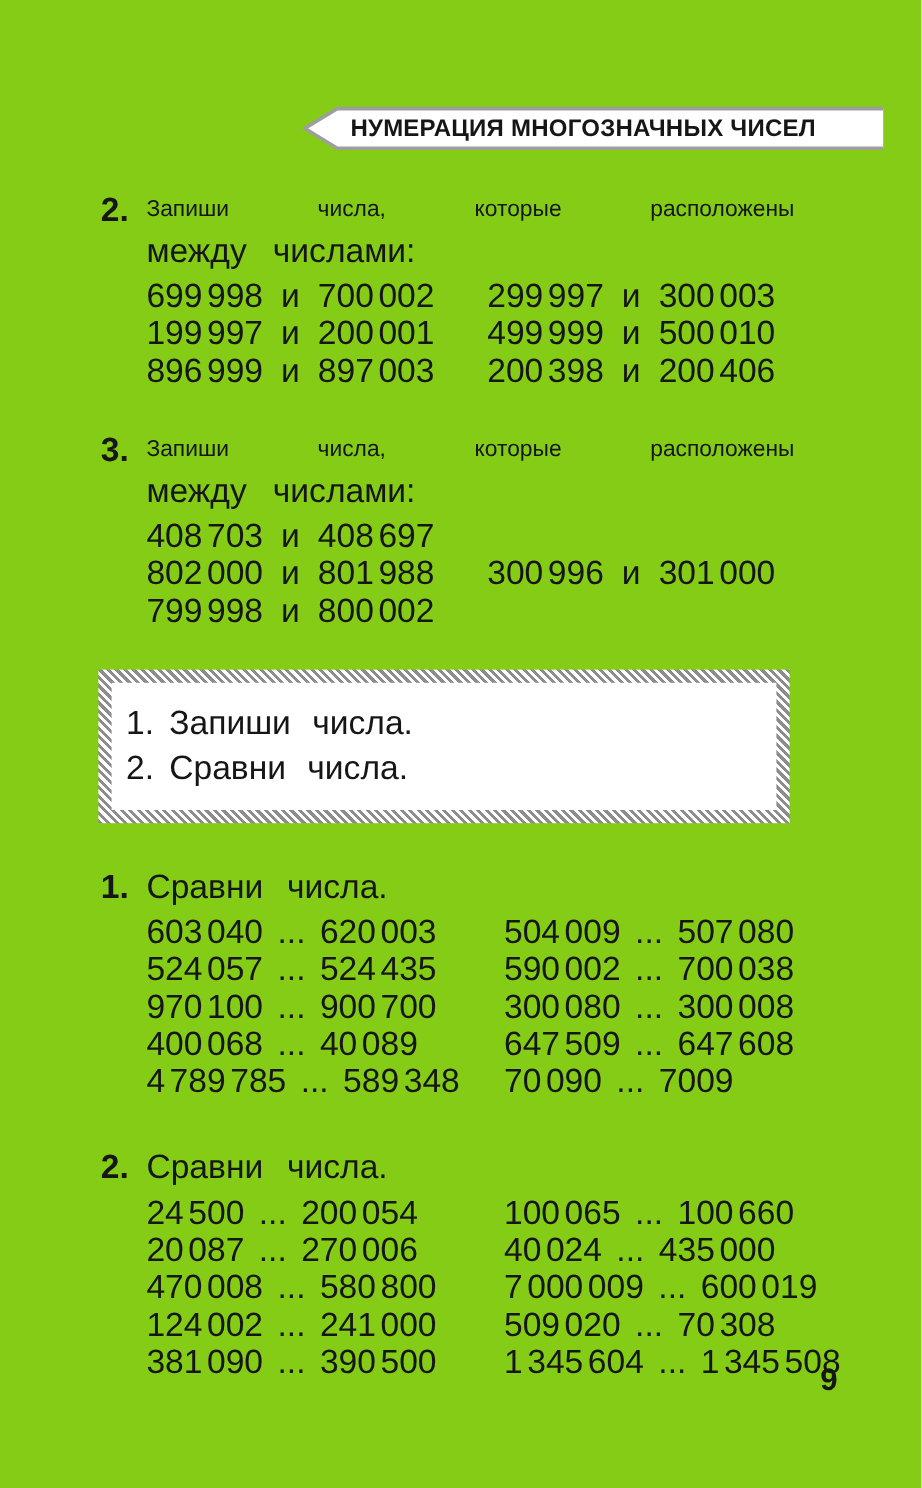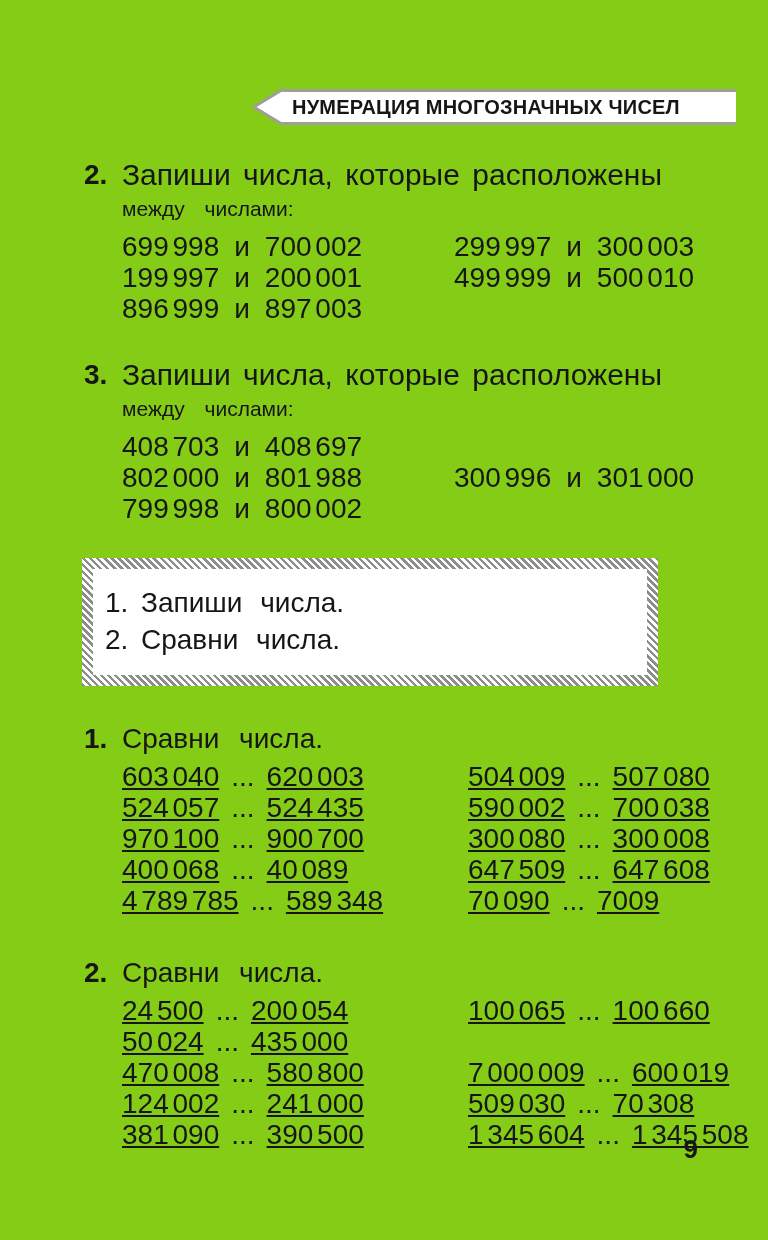--- a/index.html
+++ b/index.html
@@ -16,27 +16,27 @@
     font-weight:bold; font-size:20px; letter-spacing:0.2px; white-space:nowrap;
   }
   
   .task { display:grid; grid-template-columns:38px 1fr; }
   .sec-ex2 { margin-top:32px; }
   .sec-ex3 { margin-top:34px; }
   .sec-cmp1 { margin-top:36px; }
   .sec-cmp2 { margin-top:40px; }
   .task-label { font-weight:bold; font-size:28px; line-height:34px; grid-column:1; }
   .task-body { grid-column:2; }
-  .prompt-just { font-size:30px; line-height:34px; text-align:justify; text-align-last:justify; width:540px; }
-  .prompt-rest { font-size:21px; line-height:34px; word-spacing:14px; }
+  .prompt-just { font-size:19px; line-height:34px; text-align:justify; text-align-last:justify; width:540px; }
+  .prompt-rest { font-size:28px; line-height:34px; word-spacing:14px; }
   .prompt-inline { font-size:28px; line-height:34px; word-spacing:12px; }
   .rows { grid-column:2; margin-top:5px; }
-  .num-row { display:grid; font-size:28px; line-height:31px; white-space:nowrap;gap:48px; }
+  .num-row { display:grid; font-size:28px; line-height:31px; white-space:nowrap; }
   .t-and .num-row { grid-template-columns:284px 1fr; }
-  .t-cmp .num-row { grid-template-columns:298px 1fr;text-decoration:underline; }
+  .t-cmp .num-row { grid-template-columns:298px 1fr; }
   .num { word-spacing:-4px; }
   .sep { display:inline-block; }
   .t-and .sep { margin:0 15px; }
   .t-cmp .sep { margin:0 12px; }
   
   .callout {
     margin-top:34px; margin-left:-2px; width:576px; box-sizing:border-box; padding:11px;
     background:repeating-linear-gradient(45deg,#8d8d8d 0 2.5px,#ffffff 2.5px 5px);
   }
   .callout-inner { background:#ffffff; padding:15px 10px 17px 12px; }
@@ -71,20 +71,21 @@
           <span class="pair"><span class="num">299 997</span><span class="sep">и</span><span class="num">300 003</span></span>
         </div>
 
         <div class="num-row">
           <span class="pair"><span class="num">199 997</span><span class="sep">и</span><span class="num">200 001</span></span>
           <span class="pair"><span class="num">499 999</span><span class="sep">и</span><span class="num">500 010</span></span>
         </div>
 
         <div class="num-row">
           <span class="pair"><span class="num">896 999</span><span class="sep">и</span><span class="num">897 003</span></span>
+          <span class="pair"><span class="num">200 398</span><span class="sep">и</span><span class="num">200 406</span></span>
         </div>
       </div>
   </section>
 
   <section class="task t-and sec-ex3">
     <div class="task-label">3.</div>
     <div class="task-body">
       <div class="prompt-just">Запиши числа, которые расположены</div>
       <div class="prompt-rest">между числами:</div>
     </div>
@@ -160,31 +161,32 @@
       <div class="prompt-inline">Сравни числа.</div>
     </div>
     <div class="rows">
 
         <div class="num-row">
           <span class="pair"><span class="num">24 500</span><span class="sep">...</span><span class="num">200 054</span></span>
           <span class="pair"><span class="num">100 065</span><span class="sep">...</span><span class="num">100 660</span></span>
         </div>
 
         <div class="num-row">
-          <span class="pair"><span class="num">50 024</span><span class="sep">...</span><span class="num">435 000</span></span>
+          <span class="pair"><span class="num">20 087</span><span class="sep">...</span><span class="num">270 006</span></span>
+          <span class="pair"><span class="num">40 024</span><span class="sep">...</span><span class="num">435 000</span></span>
         </div>
 
         <div class="num-row">
           <span class="pair"><span class="num">470 008</span><span class="sep">...</span><span class="num">580 800</span></span>
           <span class="pair"><span class="num">7 000 009</span><span class="sep">...</span><span class="num">600 019</span></span>
         </div>
 
         <div class="num-row">
           <span class="pair"><span class="num">124 002</span><span class="sep">...</span><span class="num">241 000</span></span>
-          <span class="pair"><span class="num">509 030</span><span class="sep">...</span><span class="num">70 308</span></span>
+          <span class="pair"><span class="num">509 020</span><span class="sep">...</span><span class="num">70 308</span></span>
         </div>
 
         <div class="num-row">
           <span class="pair"><span class="num">381 090</span><span class="sep">...</span><span class="num">390 500</span></span>
           <span class="pair"><span class="num">1 345 604</span><span class="sep">...</span><span class="num">1 345 508</span></span>
         </div>
       </div>
   </section>
 
   <footer class="page-number">9</footer>

